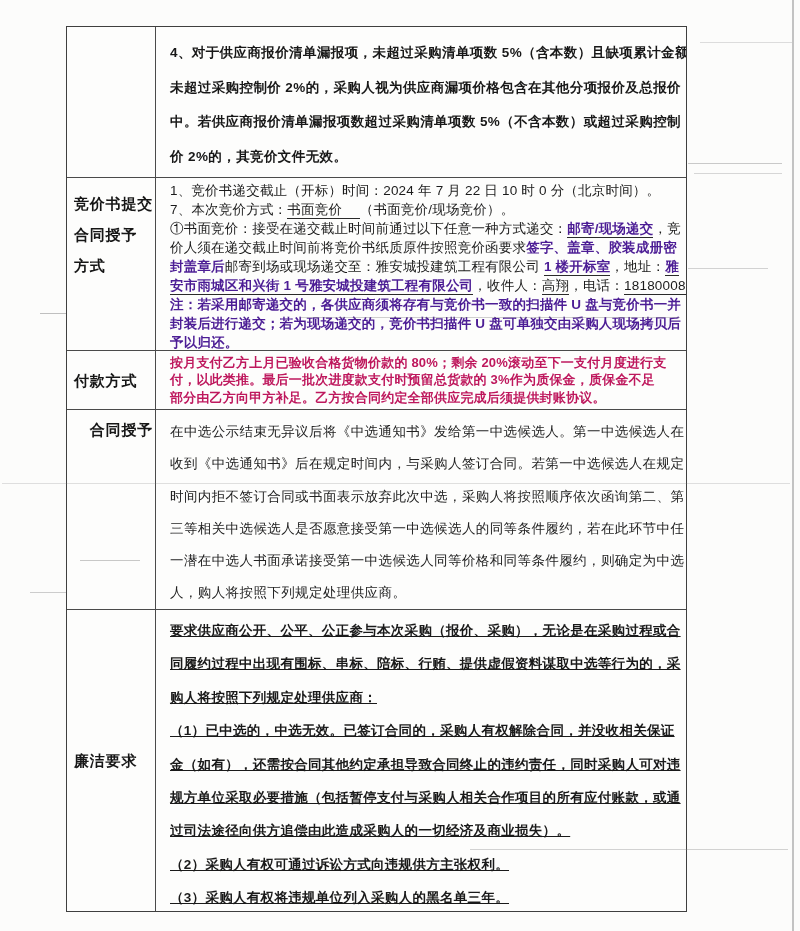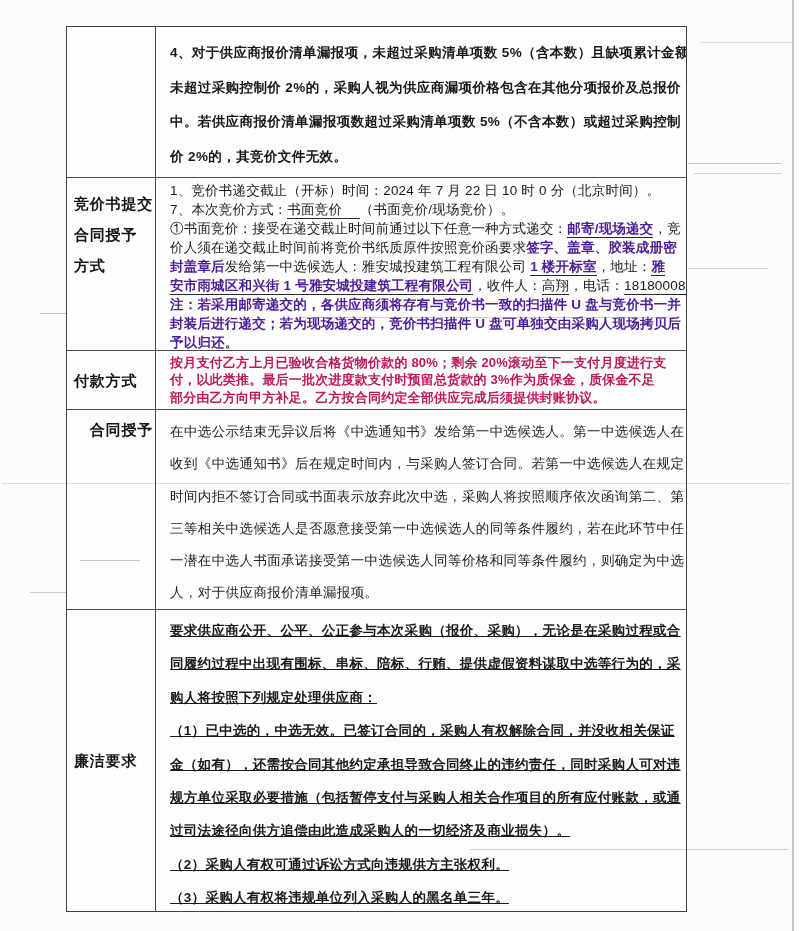--- a/index.html
+++ b/index.html
@@ -112,21 +112,21 @@
       <div class="lcell">
           <div class="line"><span>竞价书提交</span></div>
           <div class="line"><span>合同授予</span></div>
           <div class="line"><span>方式</span></div>
         </div>
       <div class="ccell">
           <div class="line"><span>1、竞价书递交截止（开标）时间：2024 年 7 月 22 日 10 时 0 分（北京时间）。</span></div>
           <div class="line"><span>7、本次竞价方式：</span><span class="u">书面竞价　 </span><span>（书面竞价/现场竞价）。</span></div>
           <div class="line"><span>①书面竞价：接受在递交截止时间前通过以下任意一种方式递交：</span><span class="b u">邮寄/现场递交</span><span>，竞</span></div>
           <div class="line"><span>价人须在递交截止时间前将竞价书纸质原件按照竞价函要求</span><span class="b">签字、盖章、胶装成册密</span></div>
-          <div class="line"><span class="b">封盖章后</span><span>发给第一中选候选人：雅安城投建筑工程有限公司 </span><span class="b u">1 楼开标室</span><span>，地址：</span><span class="b u">雅</span></div>
+          <div class="line"><span class="b">封盖章后</span><span>邮寄到场或现场递交至：雅安城投建筑工程有限公司 </span><span class="b u">1 楼开标室</span><span>，地址：</span><span class="b u">雅</span></div>
           <div class="line"><span class="b u">安市雨城区和兴街 1 号雅安城投建筑工程有限公司</span><span>，收件人：</span><span class="u">高翔</span><span>，电话：</span><span class="u">18180008214</span></div>
           <div class="line"><span class="b">注：若采用邮寄递交的，各供应商须将存有与竞价书一致的扫描件 U 盘与竞价书一并</span></div>
           <div class="line"><span class="b">封装后进行递交；若为现场递交的，竞价书扫描件 U 盘可单独交由采购人现场拷贝后</span></div>
           <div class="line"><span class="b">予以归还。</span></div>
         </div>
     </div>
 
     <div class="trow r3">
       <div class="lcell vcenter">
           <div class="line"><span>付款方式</span></div>
@@ -141,21 +141,21 @@
     <div class="trow r4">
       <div class="lcell">
           <div class="line"><span>合同授予</span></div>
         </div>
       <div class="ccell">
           <div class="line"><span>在中选公示结束无异议后将《中选通知书》发给第一中选候选人。第一中选候选人在</span></div>
           <div class="line"><span>收到《中选通知书》后在规定时间内，与采购人签订合同。若第一中选候选人在规定</span></div>
           <div class="line"><span>时间内拒不签订合同或书面表示放弃此次中选，采购人将按照顺序依次函询第二、第</span></div>
           <div class="line"><span>三等相关中选候选人是否愿意接受第一中选候选人的同等条件履约，若在此环节中任</span></div>
           <div class="line"><span>一潜在中选人书面承诺接受第一中选候选人同等价格和同等条件履约，则确定为中选</span></div>
-          <div class="line"><span>人，对于供应商报价清单漏报项。</span></div>
+          <div class="line"><span>人，购人将按照下列规定处理供应商。</span></div>
         </div>
     </div>
 
     <div class="trow r5">
       <div class="lcell vcenter">
           <div class="line"><span>廉洁要求</span></div>
         </div>
       <div class="ccell">
           <div class="line"><span>要求供应商公开、公平、公正参与本次采购（报价、采购），无论是在采购过程或合</span></div>
           <div class="line"><span>同履约过程中出现有围标、串标、陪标、行贿、提供虚假资料谋取中选等行为的，采</span></div>

